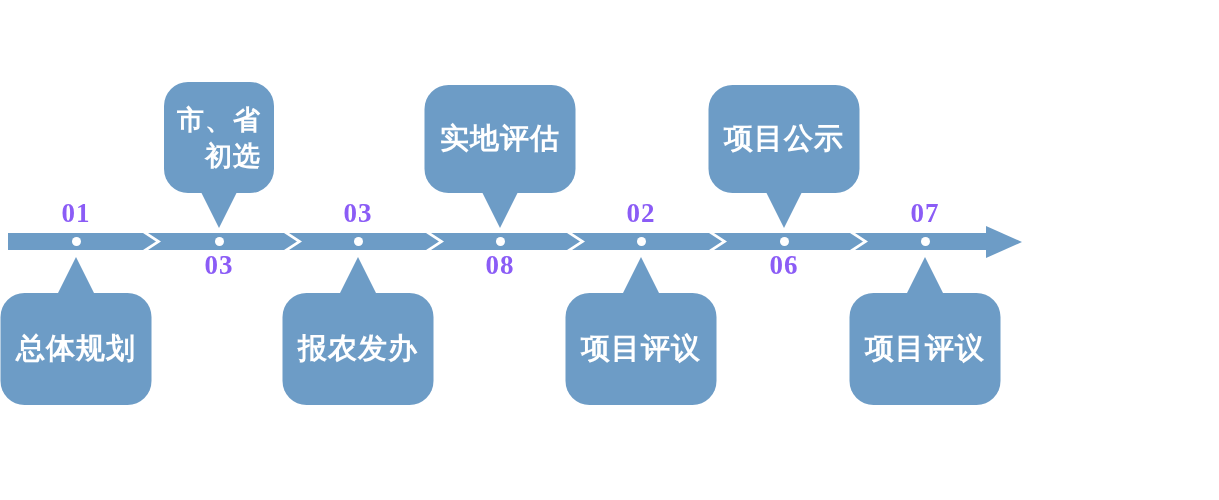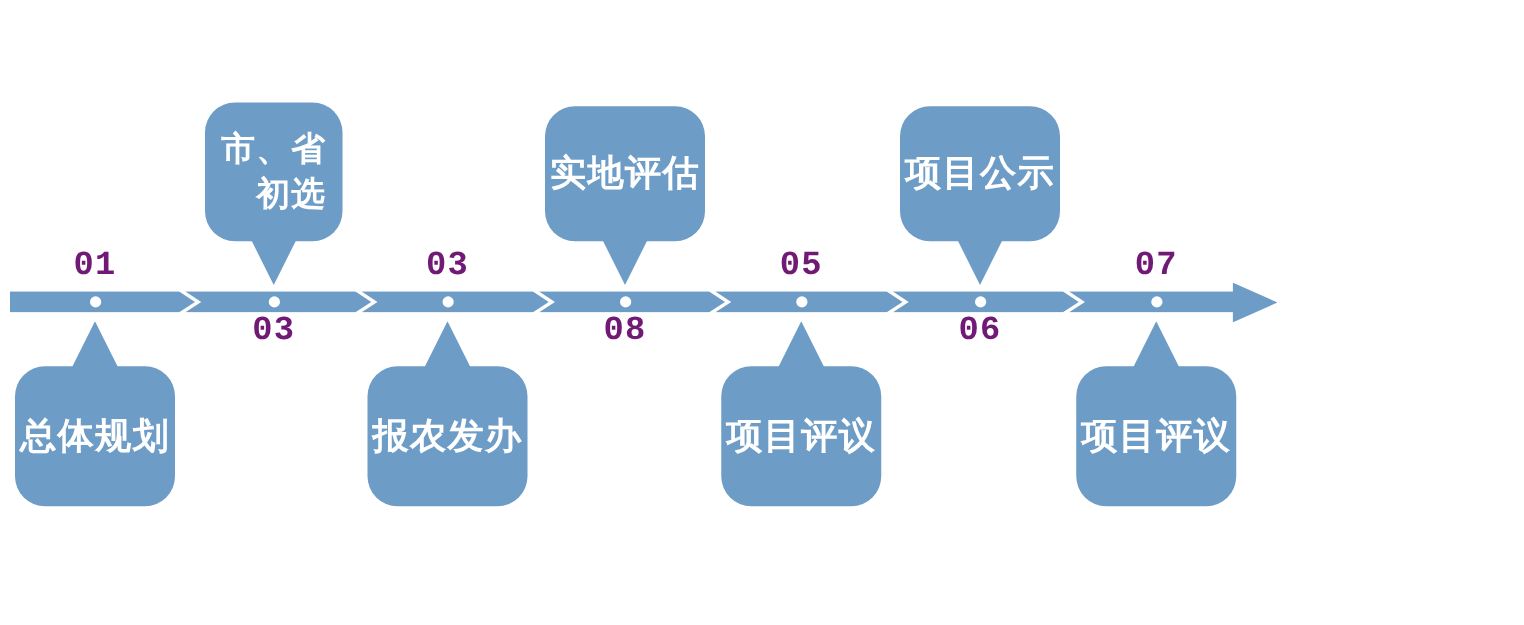--- a/index.html
+++ b/index.html
@@ -34,34 +34,34 @@
   
   .step{position:absolute;top:0;height:100%;width:0;}
   .dot{
     position:absolute;top:237px;left:-4.5px;
     width:9px;height:9px;border-radius:50%;
     background:#ffffff;
   }
   .num{
     position:absolute;
     transform:translateX(-50%);
-    font-family:Liberation Mono, monospace;
+    font-family:Liberation Serif, serif;
     font-weight:800;
     font-size:27px;line-height:27px;
     letter-spacing:1px;
-    color:#701a75;
+    color:#8b5cf6;
     white-space:nowrap;
     text-align:right;
   }
   .num-above{top:200px;}
   .num-below{top:252px;}
   .bubble-body{
     position:absolute;
     left:0;transform:translateX(-50%);
-    width:128px;
+    width:151px;
     background:#6d9cc6;
     border-radius:24px;
     display:flex;align-items:center;justify-content:center;
     color:#ffffff;
     font-weight:bold;
     font-size:29px;
     letter-spacing:1px;
   }
   .bubble-above .bubble-body{top:85px;height:108px;}
   .bubble-below .bubble-body{top:293px;height:112px;}
@@ -132,21 +132,21 @@
   </div>
 
   <div class="step bubble-above" style="left:500px;">
     <div class="num num-below">08</div>
     <div class="dot"></div>
     <div class="tail tail-down"></div>
     <div class="bubble-body">实地评估</div>
   </div>
 
   <div class="step bubble-below" style="left:641px;">
-    <div class="num num-above">05</div>
+    <div class="num num-above">02</div>
     <div class="dot"></div>
     <div class="tail tail-up"></div>
     <div class="bubble-body">项目评议</div>
   </div>
 
   <div class="step bubble-above" style="left:784px;">
     <div class="num num-below">06</div>
     <div class="dot"></div>
     <div class="tail tail-down"></div>
     <div class="bubble-body">项目公示</div>

